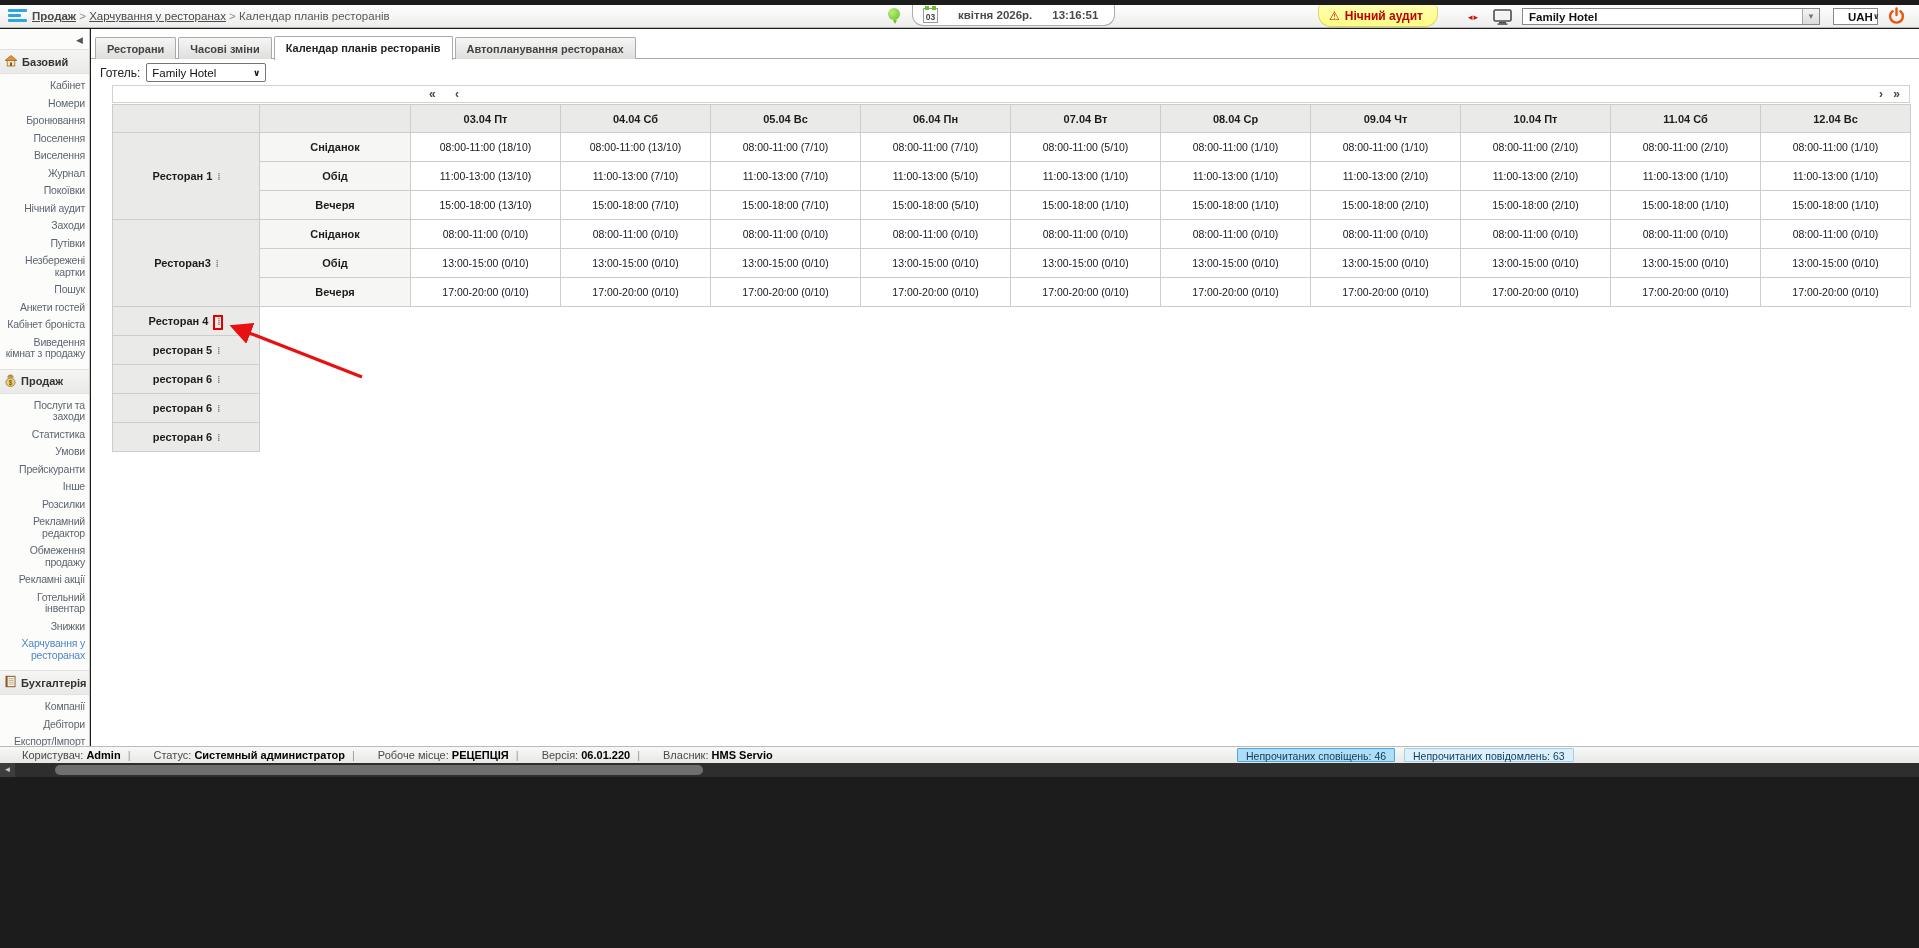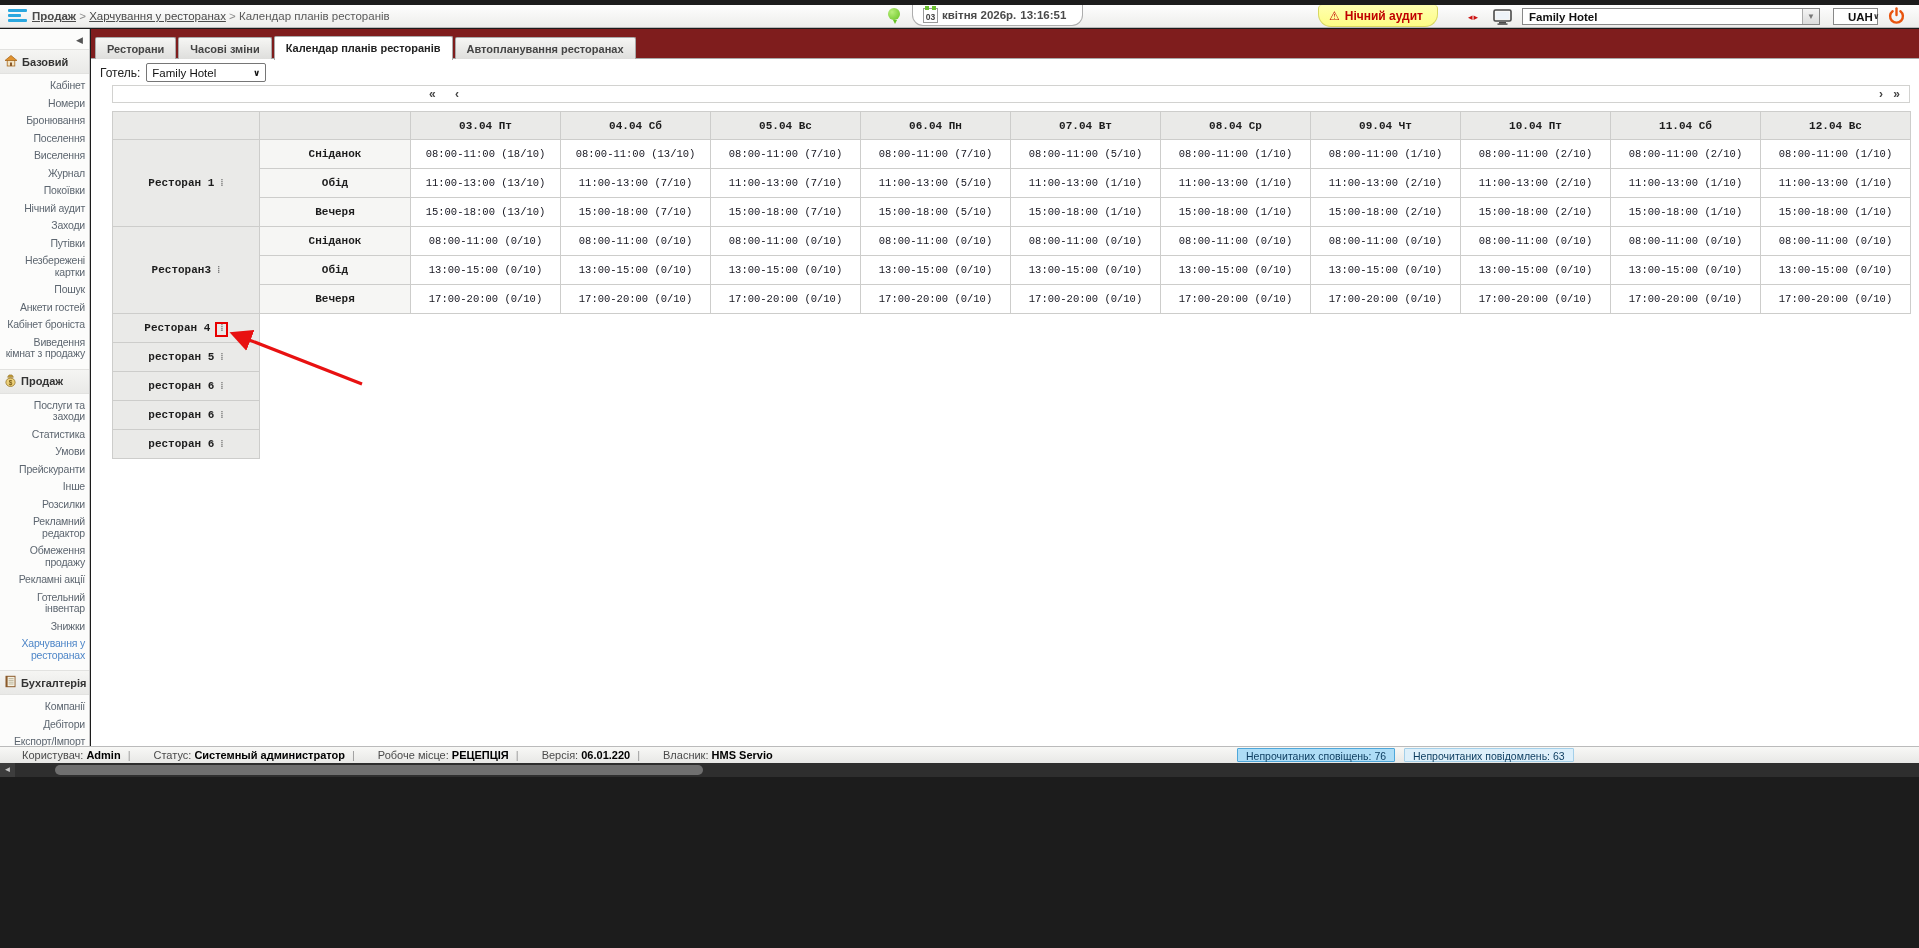--- a/index.html
+++ b/index.html
@@ -20,21 +20,21 @@
   .bc-link-bold { font-weight:bold; text-decoration:underline; color:#4a4a4a; cursor:pointer; }
   .bc-link { text-decoration:underline; color:#4a4a4a; cursor:pointer; }
   .bc-plain { color:#5a5a5a; }
   .balloon { position:absolute; left:888px; top:3px; width:13px; height:15px; cursor:pointer; }
   .balloon b { display:block; width:12px; height:12px; border-radius:50%;
     background:radial-gradient(circle at 4px 4px,#b8ef7a,#66c221); }
   .balloon i { display:block; width:0; height:0; margin-left:5px; border-left:2px solid transparent;
     border-right:2px solid transparent; border-top:4px solid #66c221; }
   .datebox { position:absolute; left:912px; top:0; height:21px; padding:2px 16px 2px 10px;
     background:#fff; border:1px solid #adadad; border-top:none; border-radius:0 0 11px 11px;
-    display:flex; align-items:center; gap:4px; font-size:11.5px; font-weight:bold; color:#4a4a4a; }
+    display:flex; align-items:center; gap:20px; font-size:11.5px; font-weight:bold; color:#4a4a4a; }
   .mini-cal { width:15px; height:15px; border:1px solid #9a9a9a; background:#fff; position:relative;
     font-size:8.5px; font-weight:bold; color:#444; text-align:center; line-height:17px; }
   .mini-cal::before { content:""; position:absolute; top:-3px; left:1px; width:4px; height:4px; background:#6abf2e; }
   .mini-cal::after  { content:""; position:absolute; top:-3px; right:1px; width:4px; height:4px; background:#6abf2e; }
   .night-audit { position:absolute; left:1318px; top:0; height:22px; padding:3px 14px 3px 10px;
     background:linear-gradient(#ffffb0,#fdfd85); border:1px solid #d8d860; border-top:none;
     border-radius:4px 4px 13px 13px; display:flex; align-items:center; gap:5px; cursor:pointer; }
   .night-audit span { font-size:12px; font-weight:bold; color:#c00000; }
   .warn-icon { font-size:12px; color:#f29d00; line-height:12px; }
   .rl-arrows { position:absolute; left:1468px; top:7px; font-size:9px; color:#cc1111; letter-spacing:1px; cursor:pointer; }
@@ -54,38 +54,38 @@
     background:#fcfcfb; border-right:1px solid #c6c6c6; overflow:hidden; }
   .collapse { text-align:right; padding:6px 6px 4px 0; font-size:9px; color:#555; cursor:pointer; }
   .sec-head { display:flex; align-items:center; gap:4px; background:linear-gradient(#f5f5f3,#e9e9e7);
     border-top:1px solid #e2e2e0; border-bottom:1px solid #e2e2e0;
     font-size:11px; font-weight:bold; color:#333; padding:4px 2px 4px 4px; cursor:pointer; }
   .sec-items { padding:3px 0 6px 0; }
   .side-item { font-size:10.5px; color:#5d6670; text-align:right; padding:3px 4px 3px 2px;
     line-height:11.5px; cursor:pointer; letter-spacing:-0.2px; }
   .side-item.active { color:#4e86c8; }
   
-  .main { position:absolute; top:29px; left:91px; width:1828px; height:717px; background:#7f1d1d; }
+  .main { position:absolute; top:29px; left:91px; width:1828px; height:717px; background:#ffffff; }
   .tabs { position:absolute; left:4px; top:5px; height:25px; display:flex; gap:2px; align-items:flex-end; z-index:2; }
   .tab { font-size:11px; font-weight:bold; color:#444; background:linear-gradient(#f6f6f4,#dededc);
     border:1px solid #a9a9a9; border-bottom:none; padding:5px 11px 4px; border-radius:2px 2px 0 0; cursor:pointer; }
   .tab.active { background:#fff; color:#222; padding-bottom:6px; margin-bottom:-1px; }
   .panel { position:absolute; left:0; top:29px; width:1828px; height:688px;
     background:#fff; border-top:1px solid #a9a9a9; }
   .hotel-row { position:absolute; left:9px; top:4px; display:flex; align-items:center; gap:6px;
     font-size:12px; color:#222; }
   .sel { width:120px; height:19px; border:1px solid #767676; border-radius:2px; background:#fff;
     display:flex; align-items:center; justify-content:space-between; padding:0 5px; cursor:pointer; }
   .sel .txt { font-size:11.5px; color:#111; }
   .sel .car { font-size:9px; color:#111; font-weight:bold; }
   .pagebar { position:absolute; left:21px; top:26px; width:1798px; height:18px;
     background:#fff; border:1px solid #d2d2d0; }
   .pg { position:absolute; top:1px; font-size:12px; color:#444; font-weight:bold; cursor:pointer; line-height:15px; }
   
-  .tablewrap { position:absolute; left:21px; top:52px; width:1798px;font-family:Liberation Mono, monospace; }
+  .tablewrap { position:absolute; left:21px; top:45px; width:1798px; }
   table.cal { border-collapse:collapse; table-layout:fixed; width:1798px; }
   .cal th, .cal td { border:1px solid #cdcdcb; overflow:hidden; white-space:nowrap; }
   .cal th { height:28px; background:#eaeae8; font-size:11px; font-weight:bold; color:#1d1d1d; }
   .cal td { height:29px; text-align:center; vertical-align:middle; }
   td.name { background:#eaeae8; font-size:11px; font-weight:bold; color:#1d1d1d; }
   td.meal { background:#f6f6f4; font-size:11px; font-weight:bold; color:#1d1d1d; }
   td.slot { background:#fff; font-size:10.5px; color:#15151f; cursor:pointer; }
   td.blank { border:none; background:#fff; }
   .dots { font-size:9px; color:#777; margin-left:5px; letter-spacing:-1px; cursor:pointer; }
   .redboxed { border:2px solid #e80000; padding:0 2px 1px 2px; }
@@ -385,20 +385,20 @@
           </marker>
         </defs>
         <line x1="250" y1="273" x2="122" y2="223" stroke="#e81111" stroke-width="3.2" marker-end="url(#ah)"></line>
       </svg>
     </div>
   </div>
 </div>
 
 <div class="statusbar">
   <div class="status-fields" id="status-fields"><span class="sf-label">Користувач: </span><span class="sf-value">Admin</span><span class="sf-sep">|</span><span class="sf-label">Статус: </span><span class="sf-value">Системный администратор</span><span class="sf-sep">|</span><span class="sf-label">Робоче місце: </span><span class="sf-value">РЕЦЕПЦІЯ</span><span class="sf-sep">|</span><span class="sf-label">Версія: </span><span class="sf-value">06.01.220</span><span class="sf-sep">|</span><span class="sf-label">Власник: </span><span class="sf-value">HMS Servio</span></div>
-  <div class="chip chip1" id="chip1">Непрочитаних сповіщень: 76</div>
+  <div class="chip chip1" id="chip1">Непрочитаних сповіщень: 46</div>
   <div class="chip chip2" id="chip2">Непрочитаних повідомлень: 63</div>
 </div>
 
 <div class="hscroll">
   <div class="harrow">◄</div>
   <div class="hthumb"></div>
 </div>
 
 </body></html>

